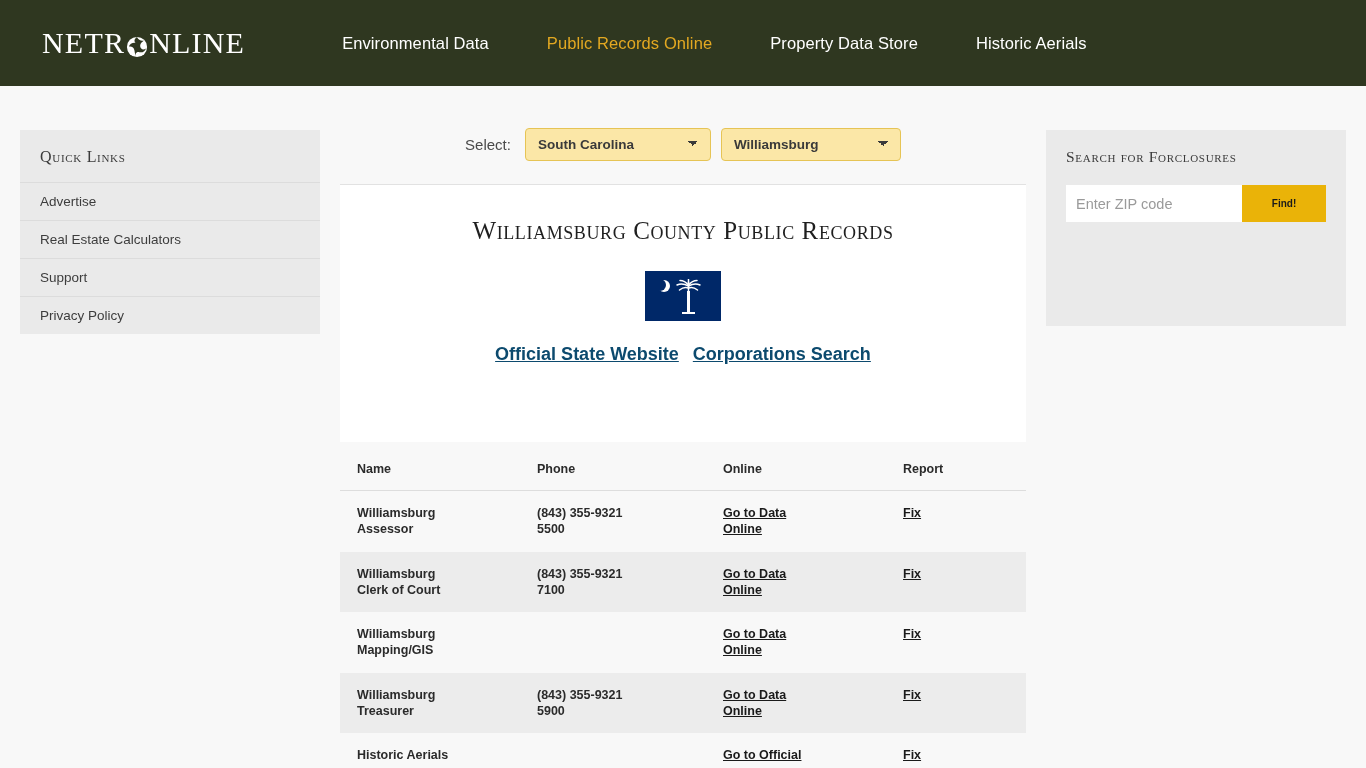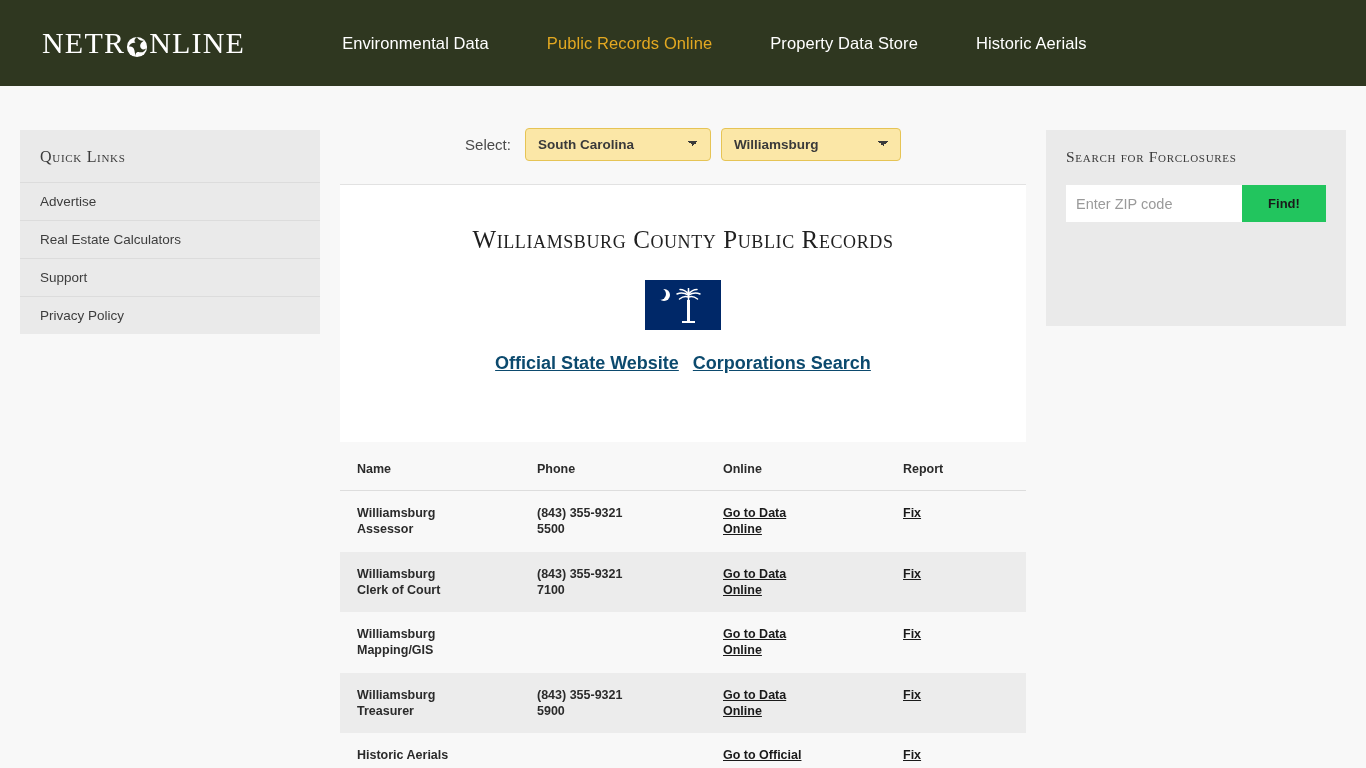--- a/index.html
+++ b/index.html
@@ -122,21 +122,21 @@
     background-repeat: no-repeat;
   }
   .sel-state { width: 186px; }
   .sel-county { width: 180px; }
 
   
   .card {
     background: #ffffff;
     border-top: 1px solid #e2e2e2;
     height: 258px;
-    padding-top: 41px;
+    padding-top: 32px;
     text-align: center;
   }
   .card-title {
     font-family: "Liberation Serif", serif;
     font-size: 25px;
     color: #1f1f1f;
     font-variant: small-caps;
     letter-spacing: 0.6px;
   }
   .flag-wrap { margin-top: 26px; }
@@ -250,24 +250,24 @@
     padding: 0 10px;
     font-family: "Liberation Sans", sans-serif;
     font-size: 14.5px;
     color: #333;
     outline: none;
   }
   .zip-input::placeholder { color: #9a9a9a; }
   .find-btn {
     width: 95px;
     height: 37px;
-    background: #22c55e;
+    background: #eab308;
     border: none;
     font-family: "Liberation Sans", sans-serif;
-    font-size: 13px;
+    font-size: 10px;
     font-weight: bold;
     color: #1a1a1a;
     cursor: pointer;
   }
 </style>
 </head>
 <body>
 
 <div class="site-header">
   <div class="logo">

